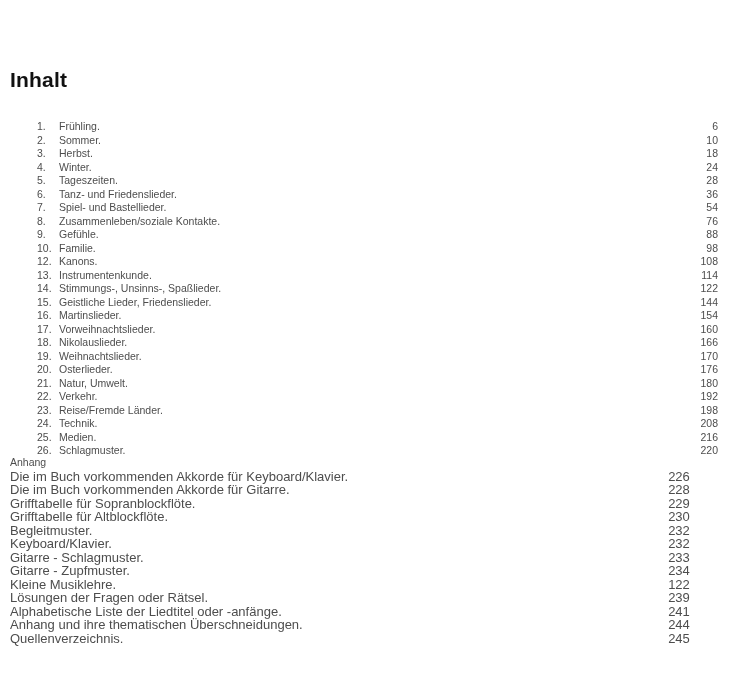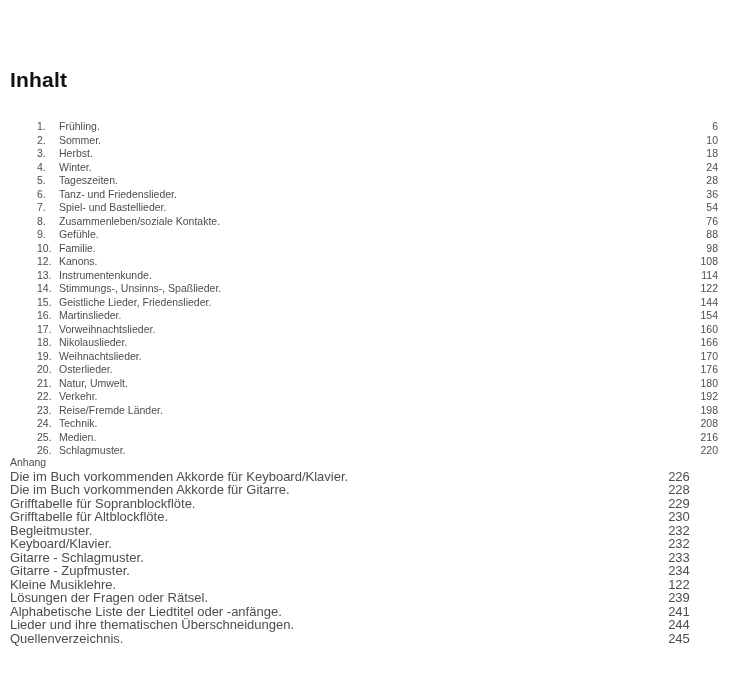--- a/index.html
+++ b/index.html
@@ -282,21 +282,21 @@
         </div>
         <div class="ap-row">
           <span class="ap-label">Lösungen der Fragen oder Rätsel.</span>
           <span class="ap-page">239</span>
         </div>
         <div class="ap-row">
           <span class="ap-label">Alphabetische Liste der Liedtitel oder -anfänge.</span>
           <span class="ap-page">241</span>
         </div>
         <div class="ap-row">
-          <span class="ap-label">Lieder und ihre thematischen Überschneidungen.</span>
+          <span class="ap-label">Anhang und ihre thematischen Überschneidungen.</span>
           <span class="ap-page">244</span>
         </div>
         <div class="ap-row">
           <span class="ap-label">Quellenverzeichnis.</span>
           <span class="ap-page">245</span>
         </div>
       </div>
   </div>
 
 </div>

